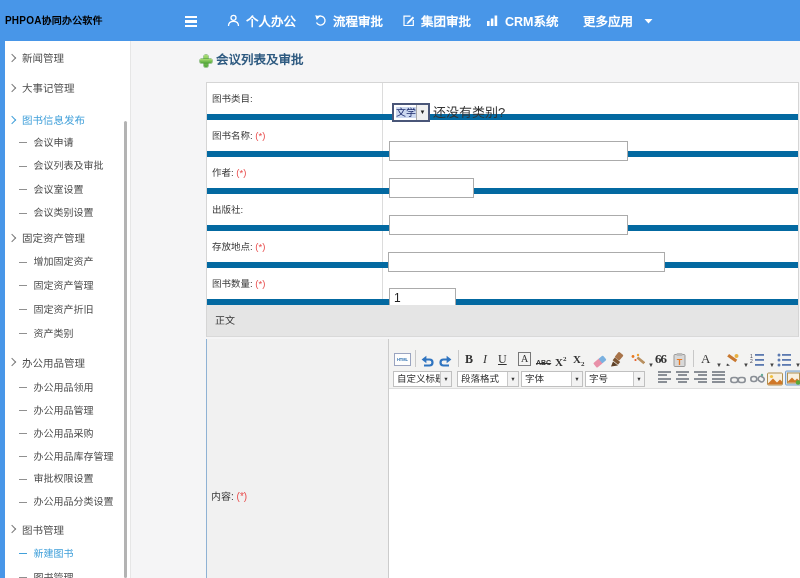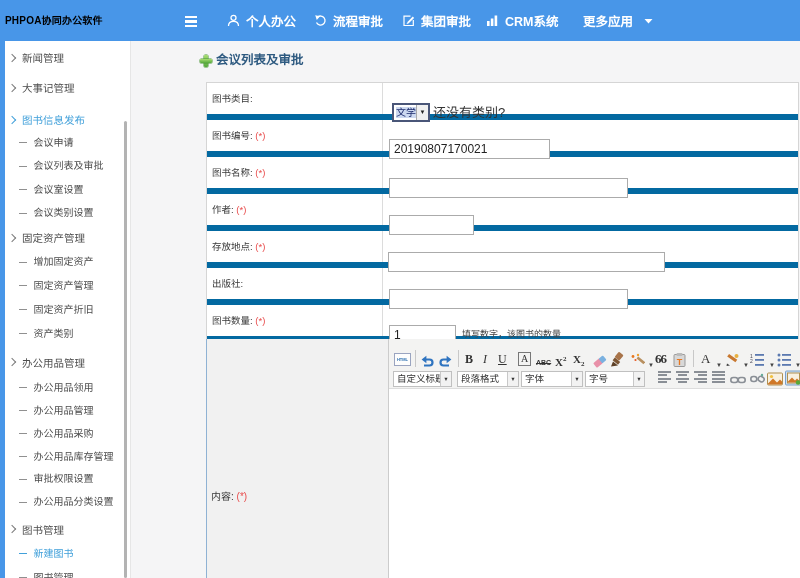--- a/index.html
+++ b/index.html
@@ -201,60 +201,52 @@
 <div id="tbl" class="abs">
   <div class="row">
       <div class="lab">图书类目:</div>
       <div class="vdiv"></div>
     <div class="fld">
       <div style="position:absolute;left:9px;top:6px;width:32px;height:15px;border:2px solid #4a5678;background:#fff;font-size:10px;line-height:15px;color:#1b2a6b;padding-left:2px"><span style="background:#cdd9f0">文学</span><span style="position:absolute;right:0;top:0;width:11px;height:15px;border-left:1px solid #aaa;background:#f0f0f0;font-size:6px;text-align:center;line-height:15px;color:#222">▼</span></div>
       <div style="position:absolute;left:50px;top:0;line-height:31px;font-size:13px;color:#333">还没有类别?</div>
     </div>
     </div>
   <div class="row">
-      <div class="lab">图书编号: <em>(*)</em></div>
-      <div class="vdiv"></div>
-    <div class="fld">
-        <div class="inp" style="left:6px;top:5px;width:155px;height:18px;font-size:12px;line-height:19px">20190807170021</div>
-      </div>
-    </div>
-  <div class="row">
       <div class="lab">图书名称: <em>(*)</em></div>
       <div class="vdiv"></div>
     <div class="fld">
         <div class="inp" style="left:6px;top:6.5px;width:233px;height:18px"></div>
       </div>
     </div>
   <div class="row">
       <div class="lab">作者: <em>(*)</em></div>
       <div class="vdiv"></div>
     <div class="fld">
         <div class="inp" style="left:6px;top:6.5px;width:79px;height:18px"></div>
       </div>
     </div>
   <div class="row">
+      <div class="lab">出版社:</div>
+      <div class="vdiv"></div>
+    <div class="fld">
+        <div class="inp" style="left:6px;top:7px;width:233px;height:18px"></div>
+      </div>
+    </div>
+  <div class="row">
       <div class="lab">存放地点: <em>(*)</em></div>
       <div class="vdiv"></div>
     <div class="fld">
         <div class="inp" style="left:5px;top:7px;width:271px;height:18px"></div>
       </div>
     </div>
   <div class="row">
-      <div class="lab">出版社:</div>
-      <div class="vdiv"></div>
-    <div class="fld">
-        <div class="inp" style="left:6px;top:7px;width:233px;height:18px"></div>
-      </div>
-    </div>
-  <div class="row">
       <div class="lab">图书数量: <em>(*)</em></div>
       <div class="vdiv"></div>
     <div class="fld">
         <div class="inp" style="left:6px;top:6px;width:61px;height:17px;line-height:18px">1</div>
-    <div style="position:absolute;left:79px;top:0;line-height:31px;font-size:9px;color:#444">填写数字，该图书的数量</div>
       </div>
     </div>
   <div id="zw">正文</div>
 </div>
 
 <div id="crow" class="abs">
   <div id="clabel">内容: <em>(*)</em></div>
   <div id="editor">
       <div id="tbar">
 <span class="t1" style="left:5px;top:14px;width:15px;height:11px;border:1px solid #9aa4c0;background:#fdfdfd;color:#2b6fb0;font-size:4px;font-weight:bold;text-align:center;line-height:11px;letter-spacing:0">HTML</span>

